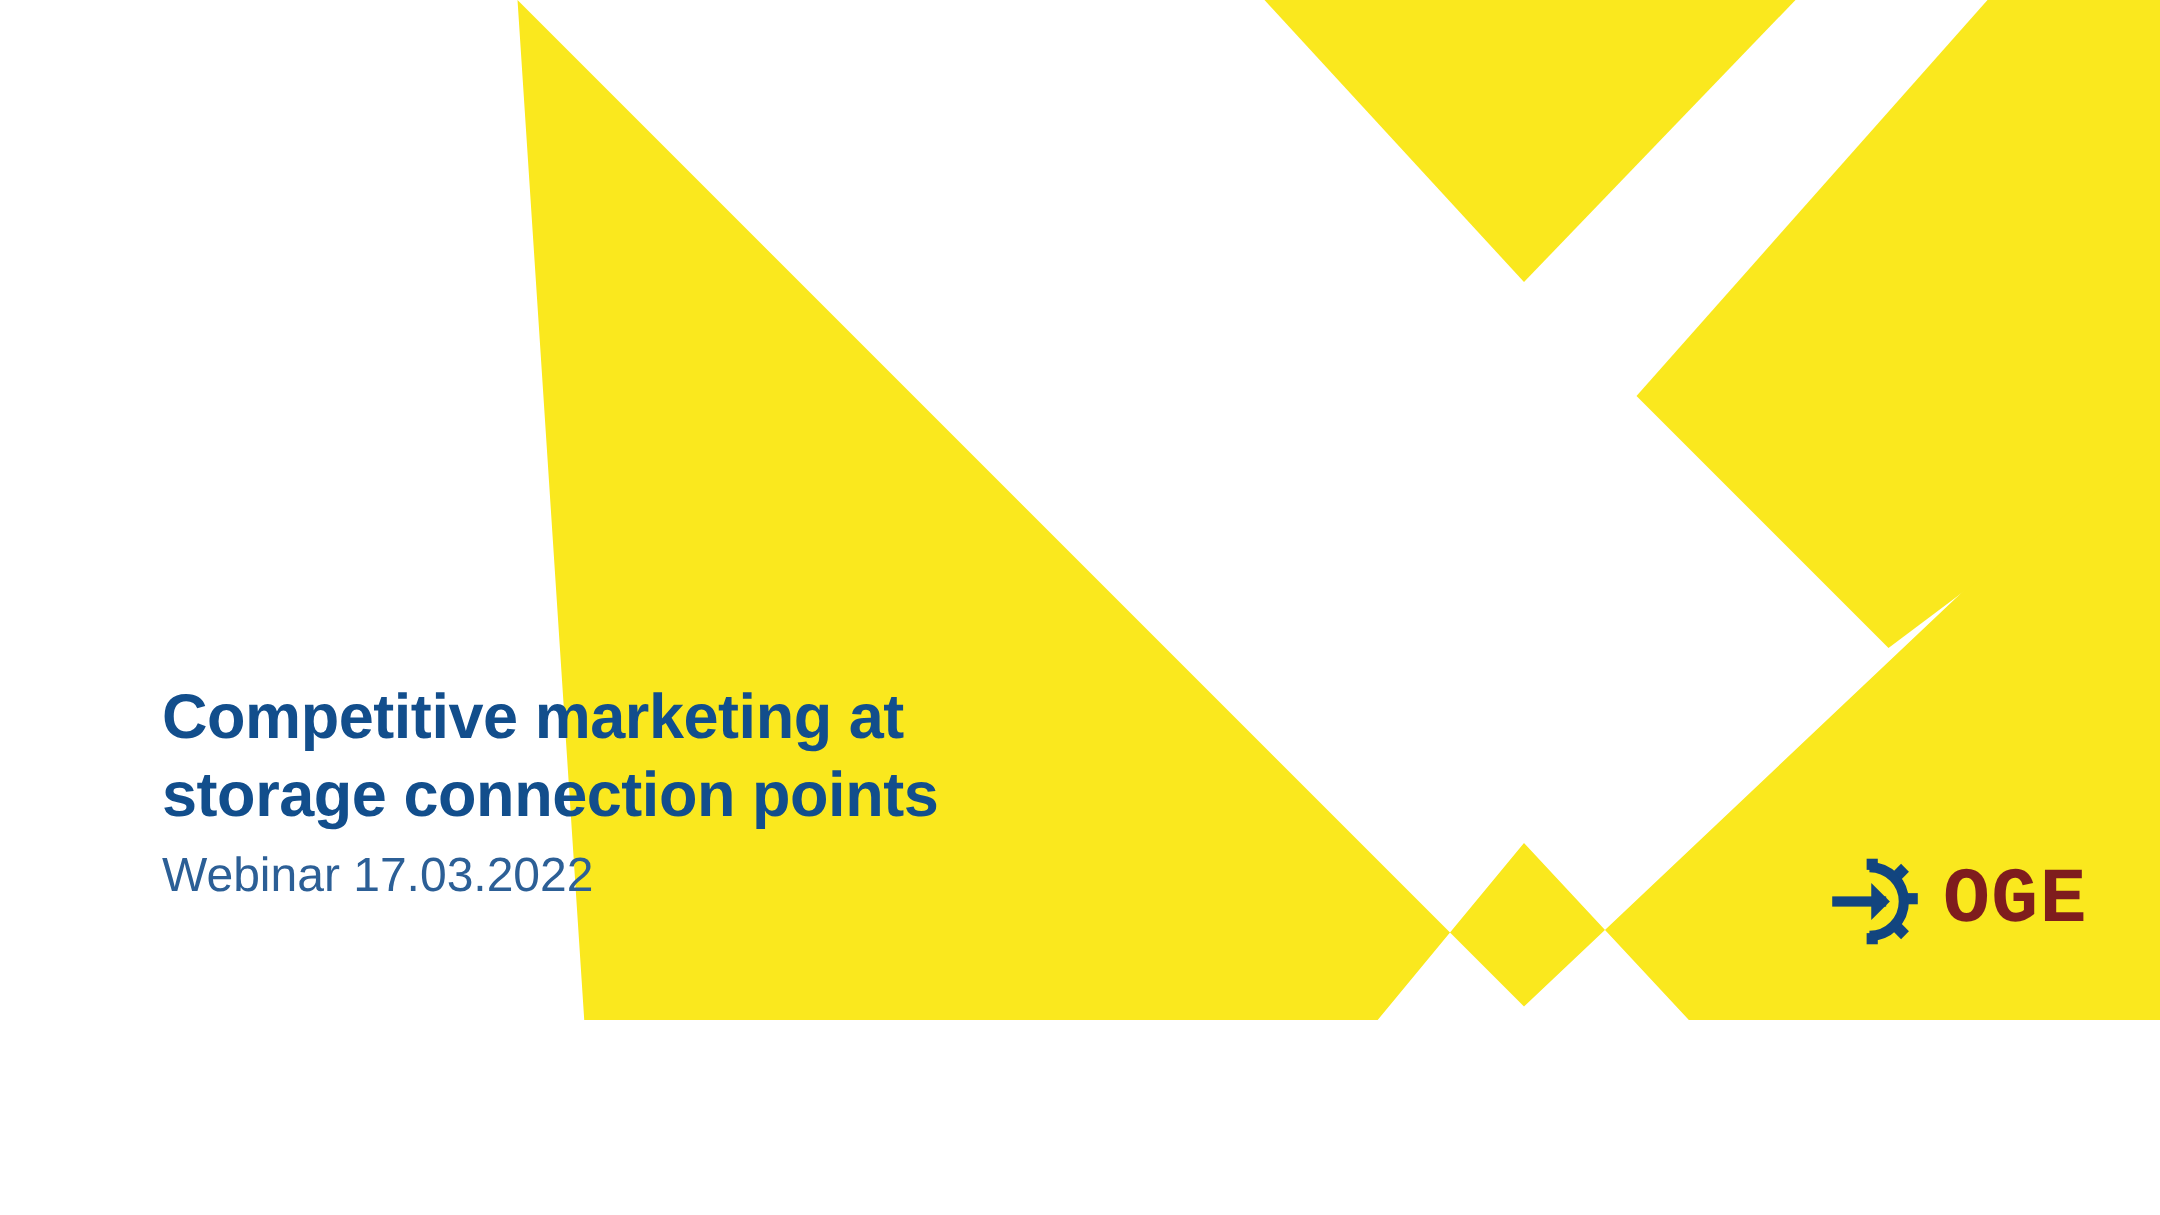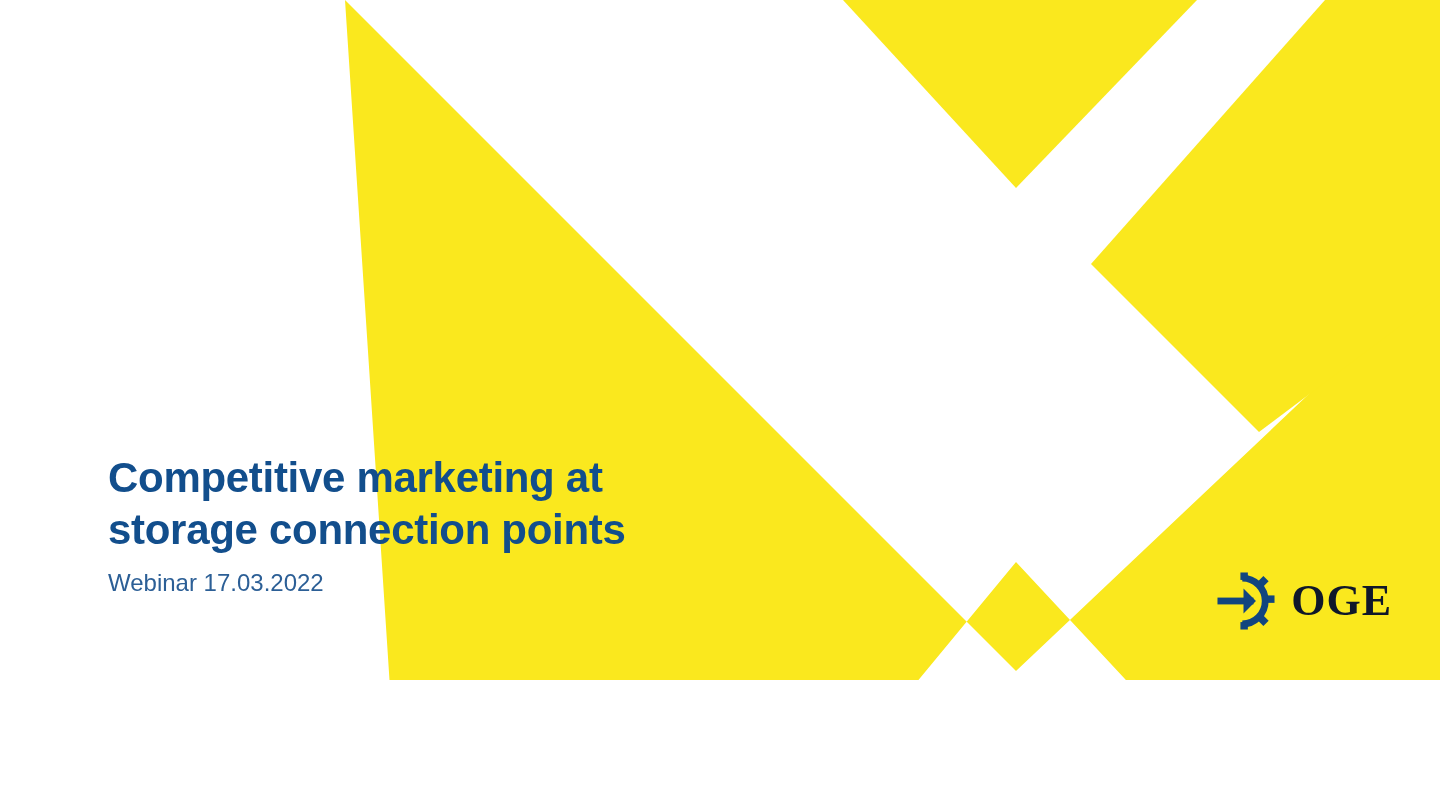--- a/index.html
+++ b/index.html
@@ -40,43 +40,43 @@
     font-size: 42px;
     line-height: 52px;
     letter-spacing: -0.3px;
     color: #124E8C;
     white-space: pre-line;
   }
   .slide-subtitle {
     margin: 12px 0 0 0;
     font-family: "Liberation Sans", sans-serif;
     font-weight: normal;
-    font-size: 24px;
+    font-size: 32px;
     line-height: 30px;
     color: #2C5F96;
   }
   .logo {
     position: absolute;
     right: 48px;
     bottom: 48px;
     z-index: 4;
     display: flex;
     align-items: center;
     gap: 14px;
   }
   .logo-mark {
     display: block;
   }
   .logo-word {
-    font-family: Liberation Serif, serif;
+    font-family: Liberation Mono, monospace;
     font-weight: bold;
-    font-size: 44px;
+    font-size: 52px;
     line-height: 40px;
     letter-spacing: 1px;
-    color: #0f172a;
+    color: #7f1d1d;
   }
 </style>
 </head>
 <body>
 
 <div class="slide">
 
   <svg class="bg-x" viewBox="0 0 1440 810" preserveAspectRatio="none" aria-hidden="true">
 
     <g id="x-bands" fill="#FAE81E">

